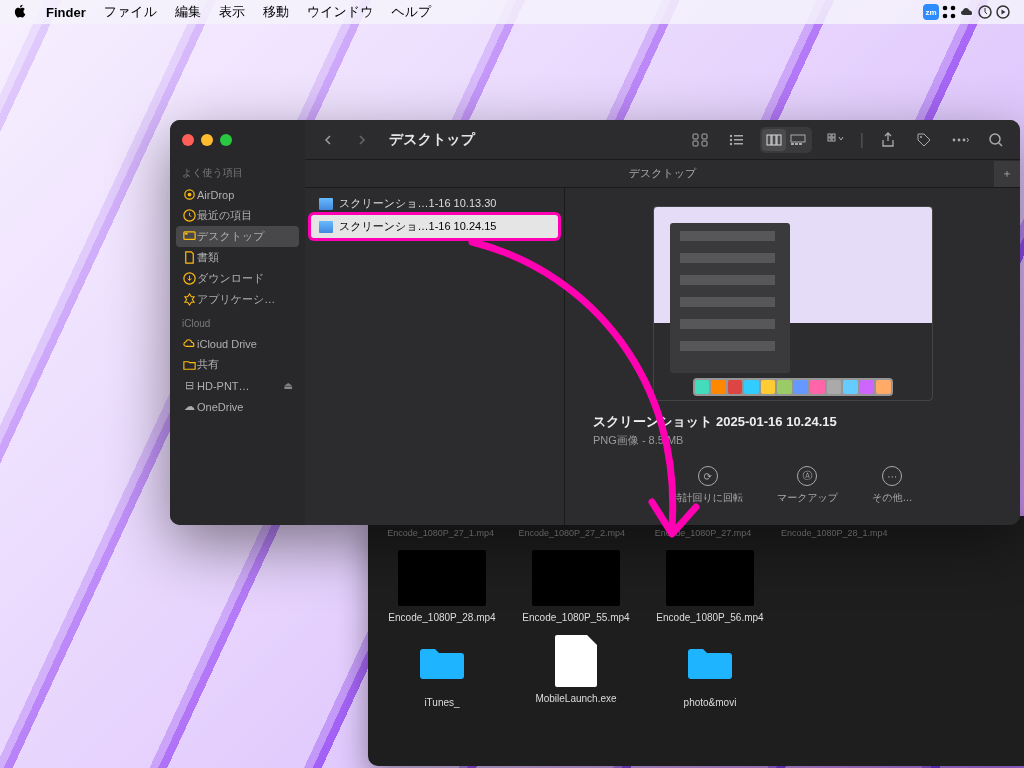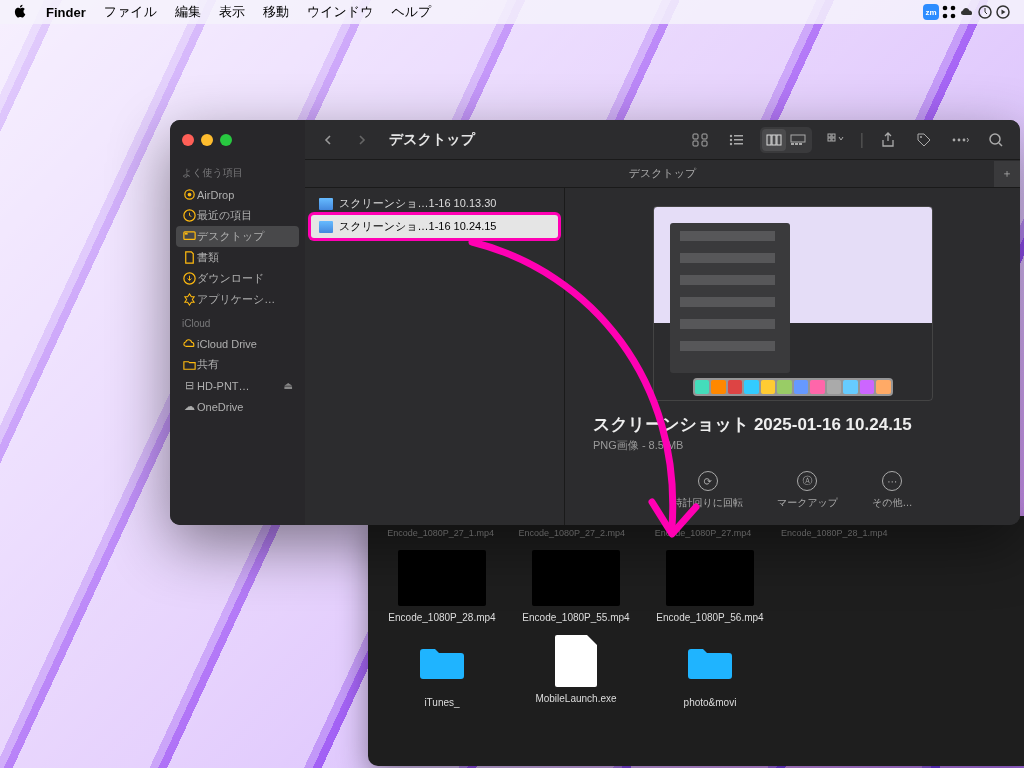--- a/index.html
+++ b/index.html
@@ -52,21 +52,21 @@
 
 .preview { flex: 1; padding: 18px 28px 8px; display: flex; flex-direction: column; align-items: center; color: #ccc; font-size: 12px; }
 .preview-img { width: 280px; height: 195px; border-radius: 4px; background:
   linear-gradient(180deg, #e5ddf7 60%, #2c2c2e 60%),
   repeating-linear-gradient(115deg,#d4c6f5 0,#d4c6f5 30px,#a78ee0 30px,#a78ee0 36px);
   background-blend-mode: normal; position: relative; overflow: hidden; border: 1px solid #444;}
 .preview-img::before { content:""; position:absolute; left:16px; top:16px; width:120px; height:150px; background:#3a3a3c; border-radius:3px; }
 .preview-img::after { content:""; position:absolute; left:26px; top:24px; width:95px; height:130px; background: repeating-linear-gradient(#575759 0,#575759 10px,#3a3a3c 10px,#3a3a3c 22px); }
 .preview-dock{position:absolute;bottom:4px;left:50%;transform:translateX(-50%);width:200px;height:18px;background:rgba(255,255,255,.5);border-radius:4px;display:flex;gap:2px;padding:2px;}
 .preview-dock span{flex:1;border-radius:2px;}
-.preview-title { margin-top: 12px; font-size: 17px; font-weight: 600; color: #eee; align-self: flex-start; }
+.preview-title { margin-top: 12px; font-size: 13px; font-weight: 600; color: #eee; align-self: flex-start; }
 .preview-sub { font-size: 11px; color: #9a9a9a; align-self: flex-start; margin-top: 2px; }
 .preview-actions { margin-top: 18px; display: flex; gap: 34px; align-self: center; color: #aaa; font-size: 10px; }
 .preview-actions > div { display: flex; flex-direction: column; align-items: center; gap: 5px; cursor: pointer; }
 .pa-icon { width: 20px; height: 20px; border: 1.3px solid #aaa; border-radius: 50%; display: grid; place-items: center; }
 
 
 .arrow { position: absolute; left: 452px; top: 232px; z-index: 40; pointer-events: none; }
 
 
 .gridwin { position: absolute; left: 368px; top: 516px; width: 670px; height: 250px; background: #1e1e1e; border-radius: 0 0 10px 10px; box-shadow: 0 10px 30px rgba(0,0,0,.4); z-index: 10; padding: 0 8px; }

